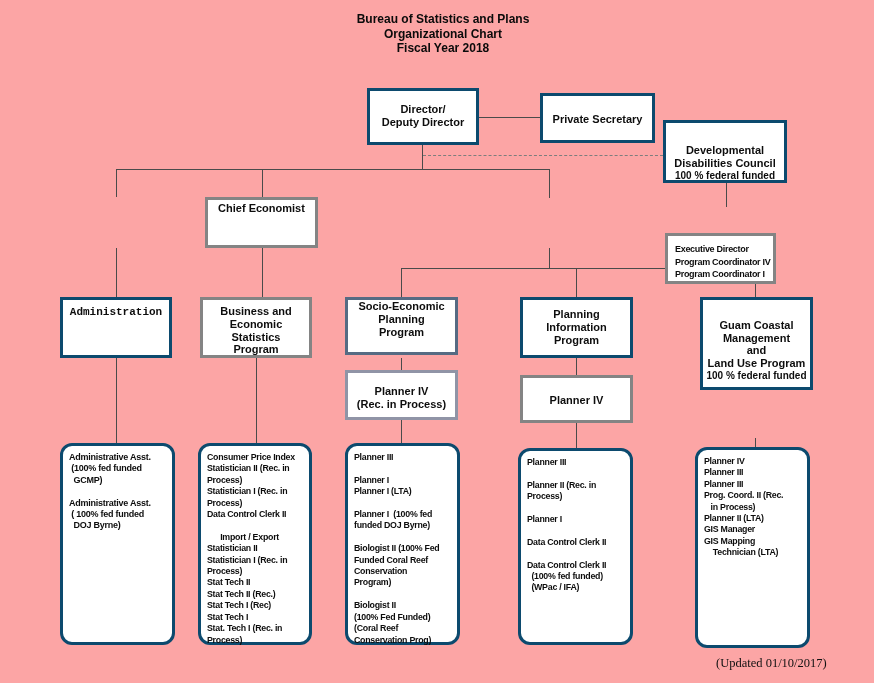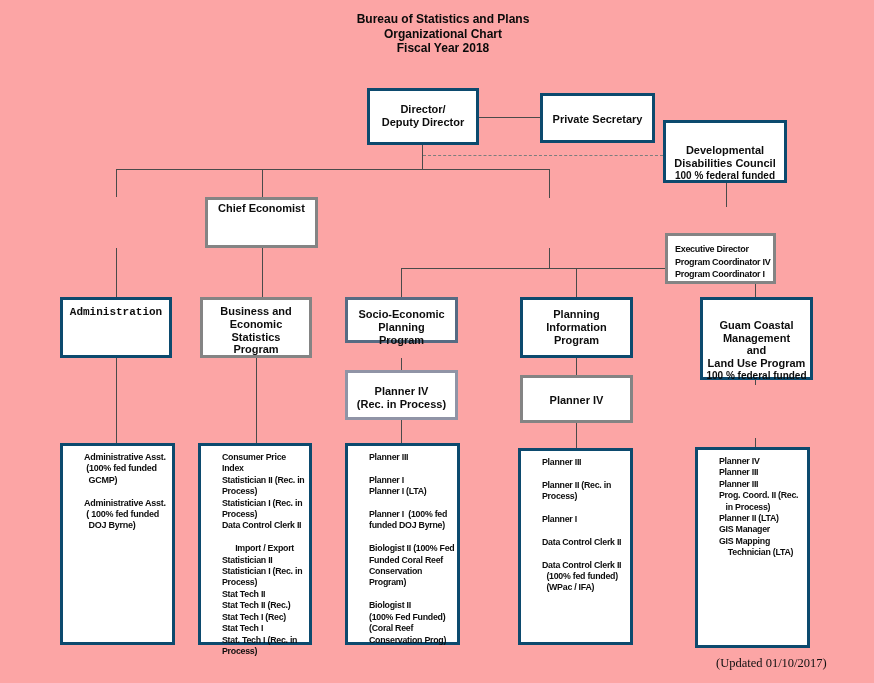--- a/index.html
+++ b/index.html
@@ -18,21 +18,22 @@
     font-weight:bold; font-size:11px; line-height:13px; text-align:center;
     white-space:pre-line;
   }
   .box .sub { display:block; font-size:10px; line-height:11px; white-space:pre-line; }
   .b-gray   { border-color:#848484; }
   .b-blue   { border-color:#566b83; }
   .b-lblue  { border-color:#9094a6; }
   .staff {
     text-align:left; white-space:pre-wrap;
     font-size:8.8px; line-height:11.4px; letter-spacing:-0.25px;
-    padding:6px 2px 0 21px;
+    padding:6px 2px 0 6px;
+    border-radius:12px;
   }
   .line   { position:absolute; background:#4a4a4a; }
   .dashed { position:absolute; border-top:1px dashed #7d7d7d; background:none; height:0; }
   .footer {
     position:absolute; left:716px; top:656px;
     font-family:"Liberation Serif", serif; font-size:12.5px; color:#111;
   }
 </style>
 </head>
 <body>
@@ -86,29 +87,29 @@
   <div class="box b-gray" style="left:205px; top:197px; width:113px; height:51px; padding-top:2px;">Chief Economist</div>
 
 
   <div class="box" style="left:60px; top:297px; width:112px; height:61px; padding-top:6px;font-family:Liberation Mono, monospace;">Administration</div>
 
   <div class="box b-gray" style="left:200px; top:297px; width:112px; height:61px; padding-top:5px; line-height:12.8px;">Business and
 Economic
 Statistics
 Program</div>
 
-  <div class="box b-blue" style="left:345px; top:297px; width:113px; height:46px; padding-top:8px;">Socio-Economic
+  <div class="box b-blue" style="left:345px; top:297px; width:113px; height:58px; ">Socio-Economic
 Planning
 Program</div>
 
   <div class="box" style="left:520px; top:297px; width:113px; height:61px; padding-top:8px;">Planning
 Information
 Program</div>
 
-  <div class="box" style="left:700px; top:297px; width:113px; height:83px; padding-top:6px; line-height:12.8px;">
+  <div class="box" style="left:700px; top:297px; width:113px; height:93px; padding-top:6px; line-height:12.8px;">
     <span>Guam Coastal
 Management
 and
 Land Use Program</span>
     <span class="sub">100 % federal funded</span>
   </div>
 
   <div class="box b-lblue" style="left:345px; top:370px; width:113px; height:50px; padding-top:12px;">Planner IV
 (Rec. in Process)</div>
 

